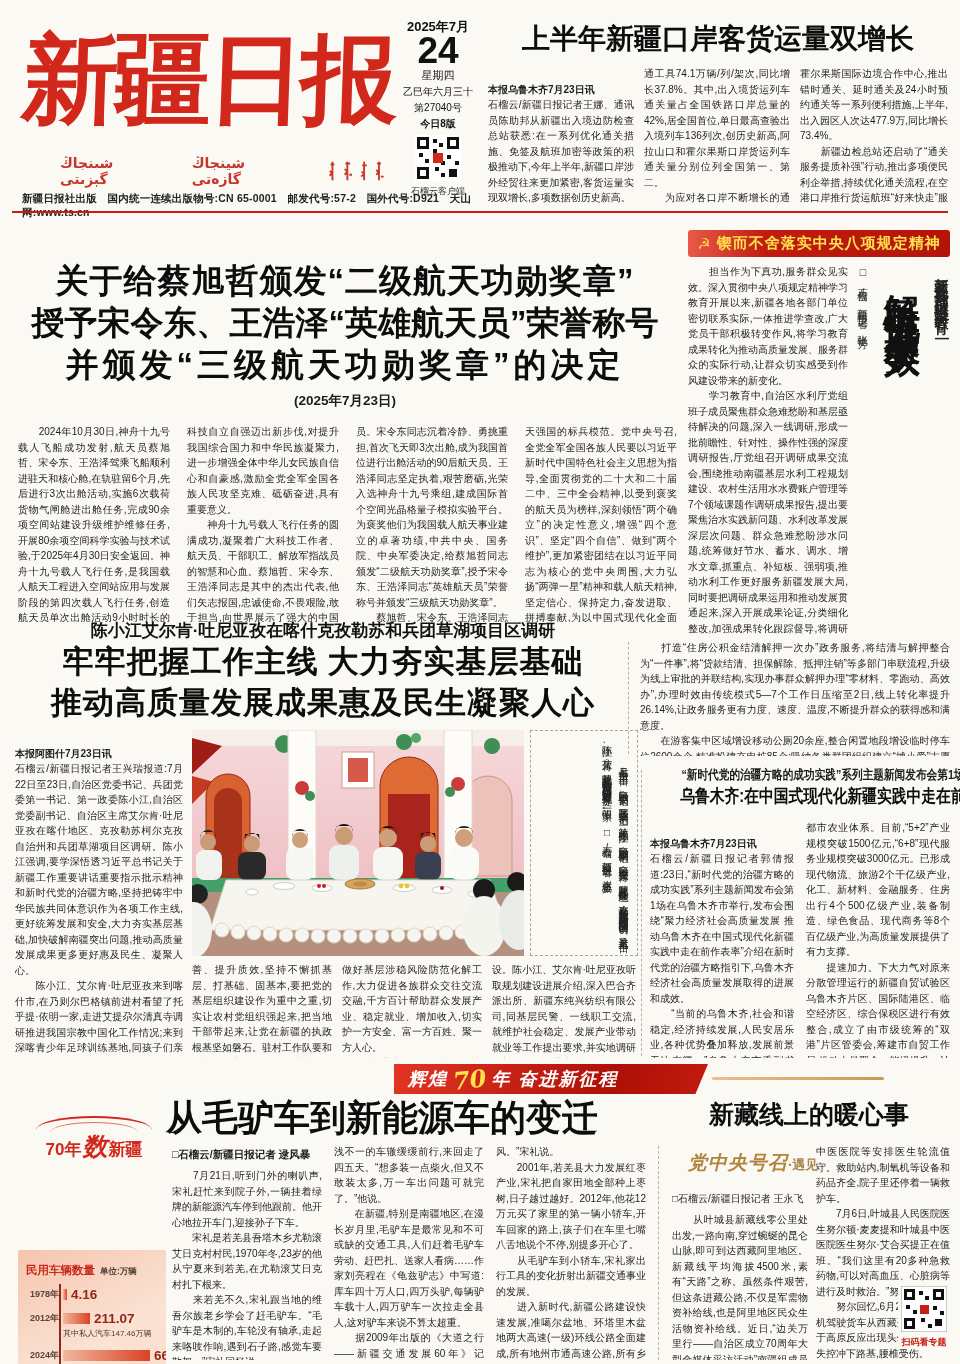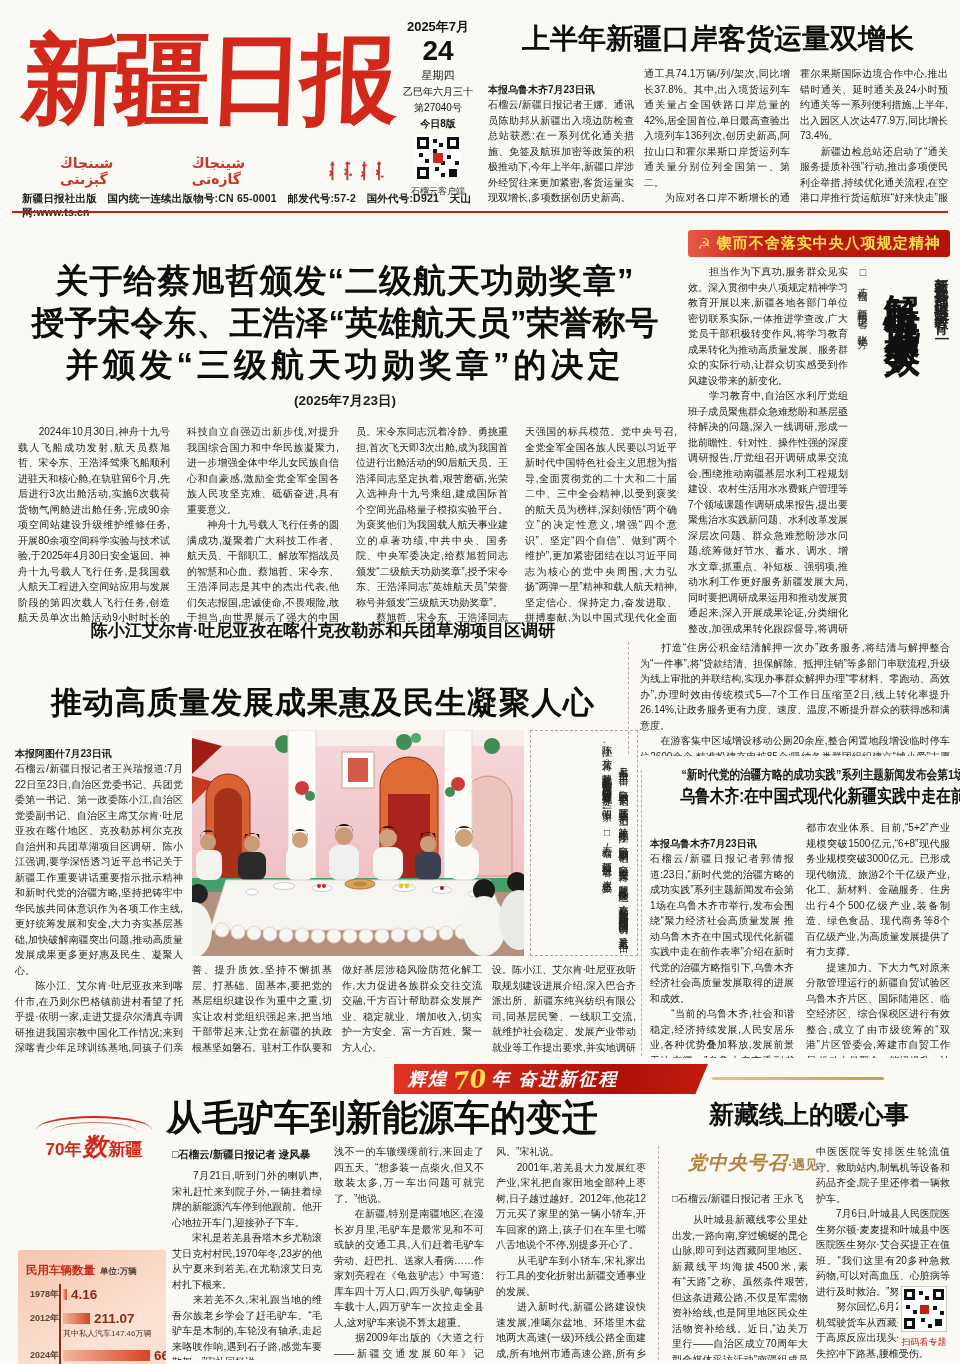--- a/index.html
+++ b/index.html
@@ -9,21 +9,21 @@
   .col{text-align:justify;font-size:10px;line-height:15.5px;color:#1d1d1d;overflow:hidden;white-space:pre-line;}
   .lead{font-weight:bold;}
   .center{text-align:center;}
   .serif{font-family:"Liberation Serif","DejaVu Serif",serif;}
   
   .mast-title{font-family:"DejaVu Serif","Liberation Serif",serif;font-weight:900;color:#d1281b;
               font-size:97px;line-height:138px;letter-spacing:-4px;transform:skewX(-2deg);}
   .mast-scripts{display:flex;gap:34px;align-items:center;color:#c8372b;font-size:14px;font-weight:bold;}
   .dateblock{width:88px;text-align:center;color:#111;}
   .dateblock .d1{font-size:13px;font-weight:bold;}
-  .dateblock .d2{font-size:28px;font-weight:900;line-height:30px;}
+  .dateblock .d2{font-size:37px;font-weight:900;line-height:30px;}
   .dateblock .d3{font-size:11px;margin-top:2px;}
   .dateblock .d4,.dateblock .d5,.dateblock .d6{font-size:10px;margin-top:2px;}
   .publine{font-size:10.5px;font-weight:bold;color:#222;letter-spacing:0.2px;}
   .rule-red{background:#c41f13;height:2px;}
   
   .hl-black{font-weight:900;color:#0d0d0d;}
   .kicker{font-weight:bold;color:#111;}
   
   .reg-banner{background:linear-gradient(90deg,#e8594a,#c01b10 30%,#b41408);border-radius:3px;
               display:flex;align-items:center;justify-content:center;gap:6px;color:#ffe14d;}
@@ -58,21 +58,21 @@
   
   .logo70{color:#d1281b;text-align:center;position:relative;}
   .logo70 .arc{position:absolute;left:8px;right:8px;top:0;height:26px;border-top:2px solid #d1281b;border-radius:50%;}
   .logo70 .arc2{position:absolute;left:22px;right:22px;top:6px;height:20px;border-top:1.5px solid #e0705f;border-radius:50%;}
   .logo70 .t{position:relative;top:14px;font-weight:900;font-size:17px;}
   .logo70 .s{font-family:"DejaVu Serif",serif;font-style:italic;font-size:25px;font-weight:900;margin:0 1px;}
   .bianguan{color:#b2833c;font-family:"DejaVu Serif","Liberation Serif",serif;}
   .bianguan .m{font-size:19px;font-weight:900;font-style:italic;letter-spacing:1px;}
   .bianguan .s{font-size:13px;font-weight:bold;color:#a8854d;}
   .qr-label{font-size:9px;color:#333;text-align:center;}
-  .qr-label.red{color:#c41f13;font-weight:normal;}
+  .qr-label.red{color:#c41f13;font-weight:bold;}
   .condense{transform:scaleX(0.82);transform-origin:center;white-space:nowrap;}
 </style>
 </head>
 <body>
 
 <div id="page">
 
   <div class="abs mast-title" style="left:22px;top:10px;width:380px;height:140px;">新疆日报</div>
 
   <div class="abs mast-scripts" style="left:60px;top:158px;width:330px;height:26px;">
@@ -178,20 +178,21 @@
     <span class="lead">本报乌鲁木齐7月23日讯</span>
     <span>石榴云/新疆日报记者郭倩报道:23日,“新时代党的治疆方略的成功实践”系列主题新闻发布会第1场在乌鲁木齐市举行,发布会围绕“聚力经济社会高质量发展 推动乌鲁木齐在中国式现代化新疆实践中走在前作表率”介绍在新时代党的治疆方略指引下,乌鲁木齐经济社会高质量发展取得的进展和成效。
 　　“当前的乌鲁木齐,社会和谐稳定,经济持续发展,人民安居乐业,各种优势叠加释放,发展前景无比广阔。”乌鲁木齐市委副书记、市长牙合甫·排都拉说。他还围绕四个关键词进行了介绍。
 　　蓄势扩能。乌鲁木齐市加快发展特色优势产业,初步构建起“5+2”现代工业体系,“6+8”现代服务业体系和现代</span>
   </div>
   <div class="abs col" style="left:806px;top:820px;width:144px;height:238px;">都市农业体系。目前,“5+2”产业规模突破1500亿元,“6+8”现代服务业规模突破3000亿元。已形成现代物流、旅游2个千亿级产业,化工、新材料、金融服务、住房出行4个500亿级产业,装备制造、绿色食品、现代商务等8个百亿级产业,为高质量发展提供了有力支撑。
 　　提速加力。下大力气对原来分散管理运行的新疆自贸试验区乌鲁木齐片区、国际陆港区、临空经济区、综合保税区进行有效整合,成立了由市级统筹的“双港”片区管委会,筹建市自贸工作局,推动力量聚合、能级提升。认真落实自贸试验区提升战略,263项改革试点任务已完成88.6%,先后推出72项改革创新成果,落地78项全国全疆首单业务,通关贸易、投融资便利化水平持续提升。(下转第四版)</div>
   <div class="abs dashv" style="left:641px;top:770px;height:286px;"></div>
 
   <div class="abs kicker center" style="left:15px;top:619px;width:616px;font-size:17px;">陈小江艾尔肯·吐尼亚孜在喀什克孜勒苏和兵团草湖项目区调研</div>
+  <div class="abs hl-black center serif" style="left:10px;top:641px;width:626px;font-size:31px;letter-spacing:1px;">牢牢把握工作主线 大力夯实基层基础</div>
   <div class="abs hl-black center serif" style="left:10px;top:682px;width:626px;font-size:31px;letter-spacing:1px;">推动高质量发展成果惠及民生凝聚人心</div>
 
   <div class="abs col" style="left:15px;top:730px;width:168px;height:328px;">
     <span class="lead">本报阿图什7月23日讯</span>
     <span>石榴云/新疆日报记者王兴瑞报道:7月22日至23日,自治区党委书记、兵团党委第一书记、第一政委陈小江,自治区党委副书记、自治区主席艾尔肯·吐尼亚孜在喀什地区、克孜勒苏柯尔克孜自治州和兵团草湖项目区调研。陈小江强调,要学深悟透习近平总书记关于新疆工作重要讲话重要指示批示精神和新时代党的治疆方略,坚持把铸牢中华民族共同体意识作为各项工作主线,更好统筹发展和安全,大力夯实基层基础,加快破解南疆突出问题,推动高质量发展成果更多更好惠及民生、凝聚人心。
 　　陈小江、艾尔肯·吐尼亚孜来到喀什市,在乃则尔巴格镇前进村看望了托乎提·依明一家,走进艾提尕尔清真寺调研推进我国宗教中国化工作情况;来到深喀青少年足球训练基地,同孩子们亲切互动,了解青少年体育活动开展情况;还来到喀什能源大数据服务中心,听取新型电力系统建设进展介绍。
 　　在前进村,陈小江、艾尔肯·吐尼亚孜同喀什市部分驻村工作队同志和乡镇干部座谈,听取工作意见建议。陈小江代表自治区党委和政府,向基层一线干部致以诚挚问候。他指出,驻村工作必须长期坚持、持续用劲。要着力优化完</span>
   </div>
 
   <div class="abs" style="left:192px;top:730px;width:332px;height:226px;">

